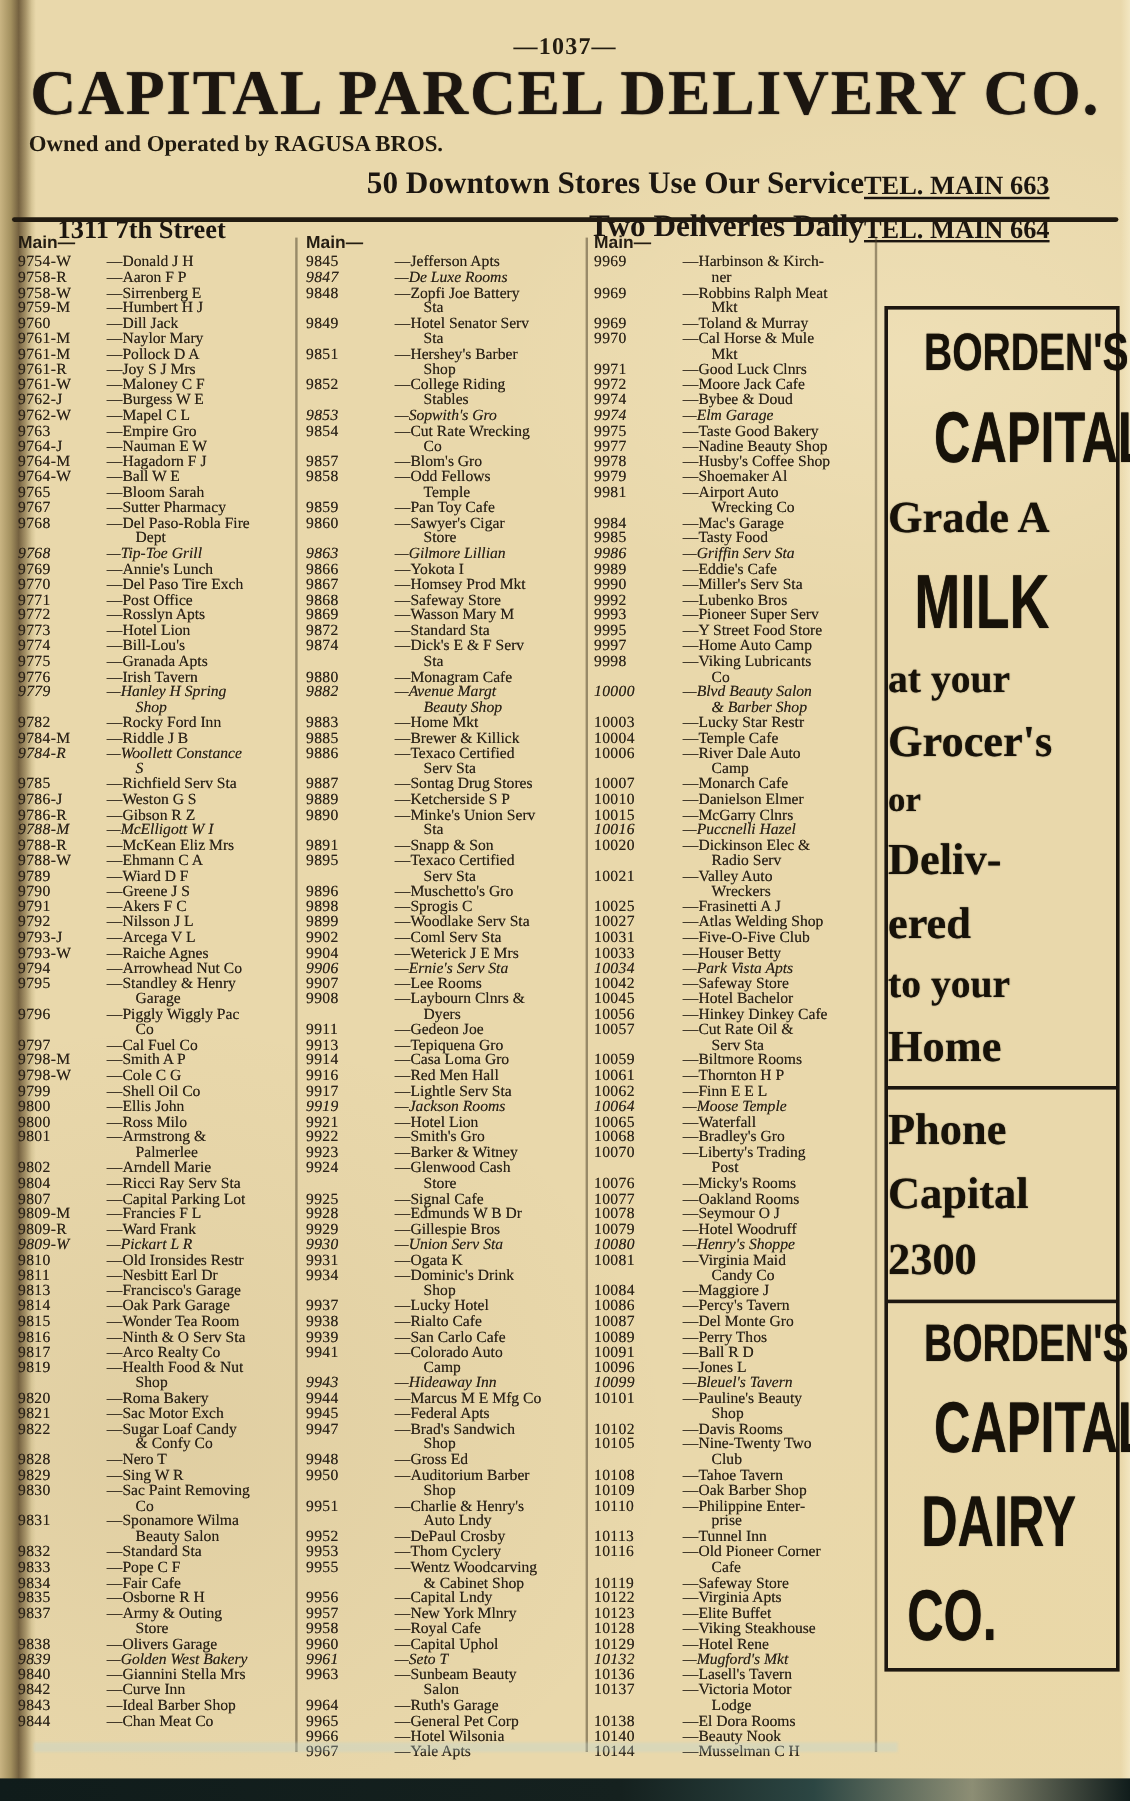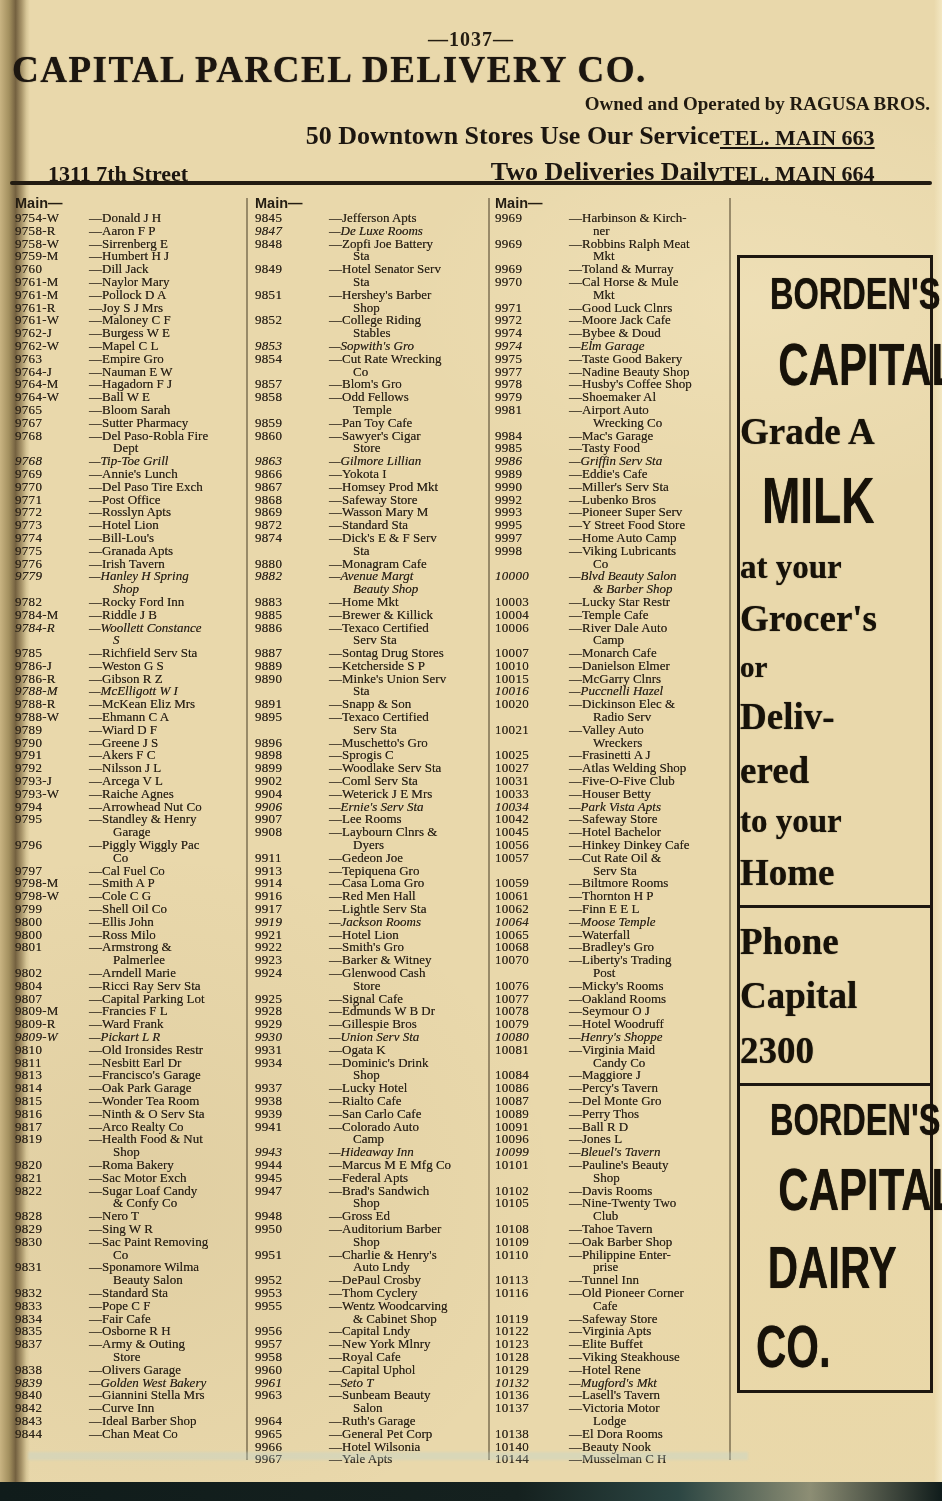--- a/index.html
+++ b/index.html
@@ -18,23 +18,23 @@
     background:linear-gradient(270deg,#f3e7c2, rgba(233,216,171,0));}
   .bottom-bar{position:absolute;left:0;right:0;bottom:0;height:19px;
     background:linear-gradient(90deg,#101c1b 0%,#15211f 55%,#2c4643 72%,#23393777 86%,#101c1b 100%);}
   .bleed-strip{position:absolute;left:28px;top:1452px;width:720px;height:8px;
     background:rgba(186,214,212,.33);filter:blur(1px);}
 
   .pagenum{position:absolute;top:28px;left:0;right:0;text-align:center;
     font-size:20px;font-weight:bold;letter-spacing:1px;color:#241d12;}
 
   .header{position:absolute;left:12px;top:48px;width:918px;}
-  .title{margin:0;text-align:left;font-size:37px;font-weight:bold;letter-spacing:1.5px;
+  .title{margin:0;text-align:center;font-size:53px;font-weight:bold;letter-spacing:1.5px;
     color:#1c1610;white-space:nowrap;text-shadow:0 0 1px rgba(28,22,16,.85);}
-  .owned{text-align:right;font-size:19px;font-weight:bold;margin-top:2px;color:#201a10;margin-left:12px;}
+  .owned{text-align:left;font-size:19px;font-weight:bold;margin-top:2px;color:#201a10;margin-left:12px;}
   .hgrid{display:grid;grid-template-columns:225px 1fr 210px;align-items:end;margin-top:6px;}
   .hgrid .c{text-align:right;font-size:26px;font-weight:bold;color:#1c1610;}
   .hgrid .r{text-align:left;font-size:22px;font-weight:bold;white-space:nowrap;color:#1c1610;text-decoration:underline;}
   .hgrid .l{font-size:22px;font-weight:bold;white-space:nowrap;color:#1c1610;padding-left:36px;}
   .header-rule{position:absolute;left:10px;top:181px;width:922px;height:4px;background:#221b11;border-radius:2px;}
 
   .col{position:absolute;top:196px;font-size:13px;line-height:12.8px;}
   .col .xlabel{font-family:"Liberation Sans", sans-serif;font-weight:bold;font-size:14.5px;line-height:15px;color:#241d12;}
   .entries{margin-top:1px;}
   .entry{padding-left:98px;text-indent:-98px;white-space:pre-line;

